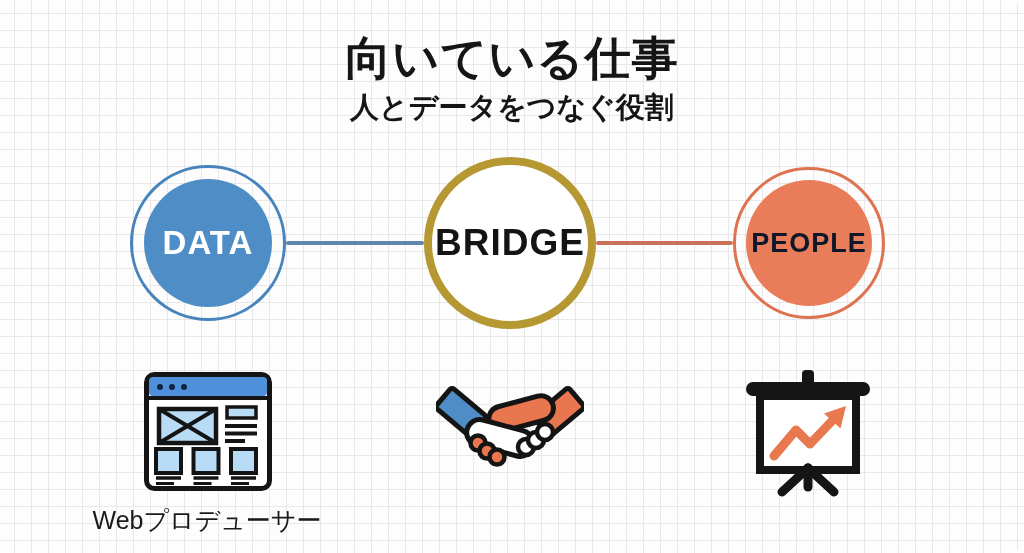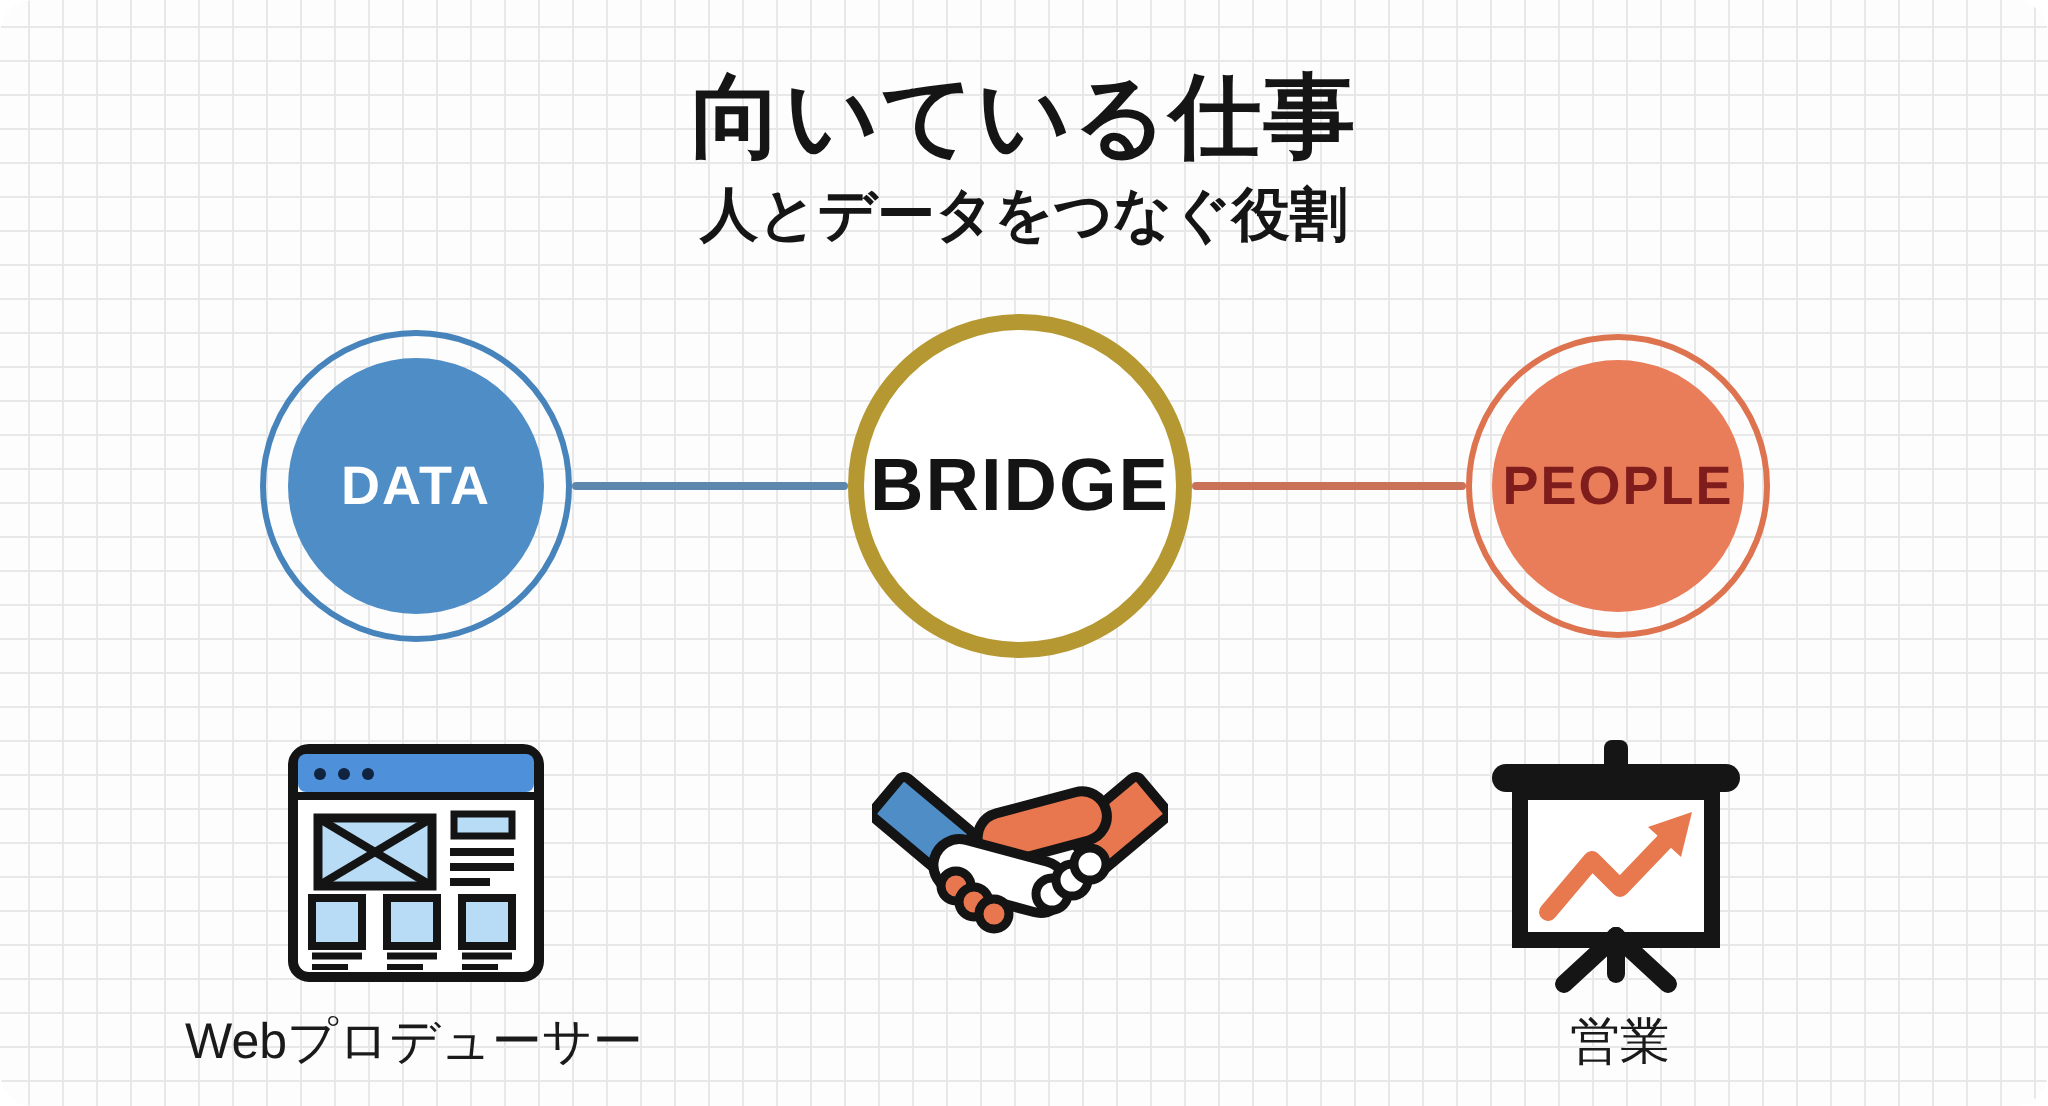--- a/index.html
+++ b/index.html
@@ -35,21 +35,21 @@
     border:3px solid #888;
     background:transparent;
   }
   .ring.data{left:130px;top:165px;width:150px;height:150px;}
   .ring.people{left:733px;top:167px;width:146px;height:146px;}
   .node-circle{
     position:absolute;border-radius:50%;
     display:flex;align-items:center;justify-content:center;
     font-weight:bold;letter-spacing:1px;
   }
-  .node-circle.data{left:144px;top:179px;width:128px;height:128px;font-size:27px;}
+  .node-circle.data{left:144px;top:179px;width:128px;height:128px;font-size:33px;}
   .node-circle.people{left:746px;top:180px;width:126px;height:126px;font-size:27px;}
   .node-circle.bridge{
     left:424px;top:157px;width:156px;height:156px;
     border:8px solid #B69832;background:#ffffff;
     font-size:37px;letter-spacing:1px;
   }
   .connector{
     position:absolute;top:241px;height:4px;border-radius:2px;
   }
   .connector.c1{left:286px;width:138px;}
@@ -81,21 +81,21 @@
 
   <div class="connector c1" style="background-color: rgb(94, 135, 174);"></div>
 
   <div class="node-circle bridge" style="border-color: rgb(182, 152, 50); background-color: rgb(255, 255, 255); color: rgb(20, 20, 20);">
     <span>BRIDGE</span>
   </div>
 
   <div class="connector c2" style="background-color: rgb(201, 114, 87);"></div>
 
   <div class="ring people" style="border-color: rgb(222, 115, 80);"></div>
-  <div class="node-circle people" style="background-color: rgb(233, 125, 90); color: #7f1d1d;">
+  <div class="node-circle people" style="background-color: rgb(233, 125, 90); color: #0f172a;">
     <span>PEOPLE</span>
   </div>
 
   <svg class="job-icon browser" width="130" height="121" viewBox="0 0 130 121">
     <rect x="3.5" y="3.5" width="123" height="114" rx="8" fill="#ffffff" stroke="#141414" stroke-width="5"></rect>
     <g>
       <rect x="6" y="6" width="118" height="19" rx="4" fill="#4E90D9"></rect>
       <line x1="3.5" y1="27" x2="126.5" y2="27" stroke="#141414" stroke-width="4"></line>
       <circle cx="17" cy="16" r="3" fill="#10233f"></circle>
       <circle cx="29" cy="16" r="3" fill="#10233f"></circle>
@@ -159,15 +159,14 @@
       <line x1="68" y1="100" x2="94" y2="124" stroke="#151515" stroke-width="9" stroke-linecap="round"></line>
       <line x1="68" y1="100" x2="68" y2="119" stroke="#151515" stroke-width="9" stroke-linecap="round"></line>
     </g>
     <g>
       <polyline points="34,88 56,62 70,76 92,53" fill="none" stroke="#E8794F" stroke-width="9" stroke-linecap="round" stroke-linejoin="round"></polyline>
       <polygon points="106,38 100.5,60.5 84,45.5" fill="#E8794F"></polygon>
     </g>
   </svg>
 
   <div class="job-label l1">Webプロデューサー</div>
-  <div class="job-label l3">営業</div>
 
 </div>
 
 </body></html>

